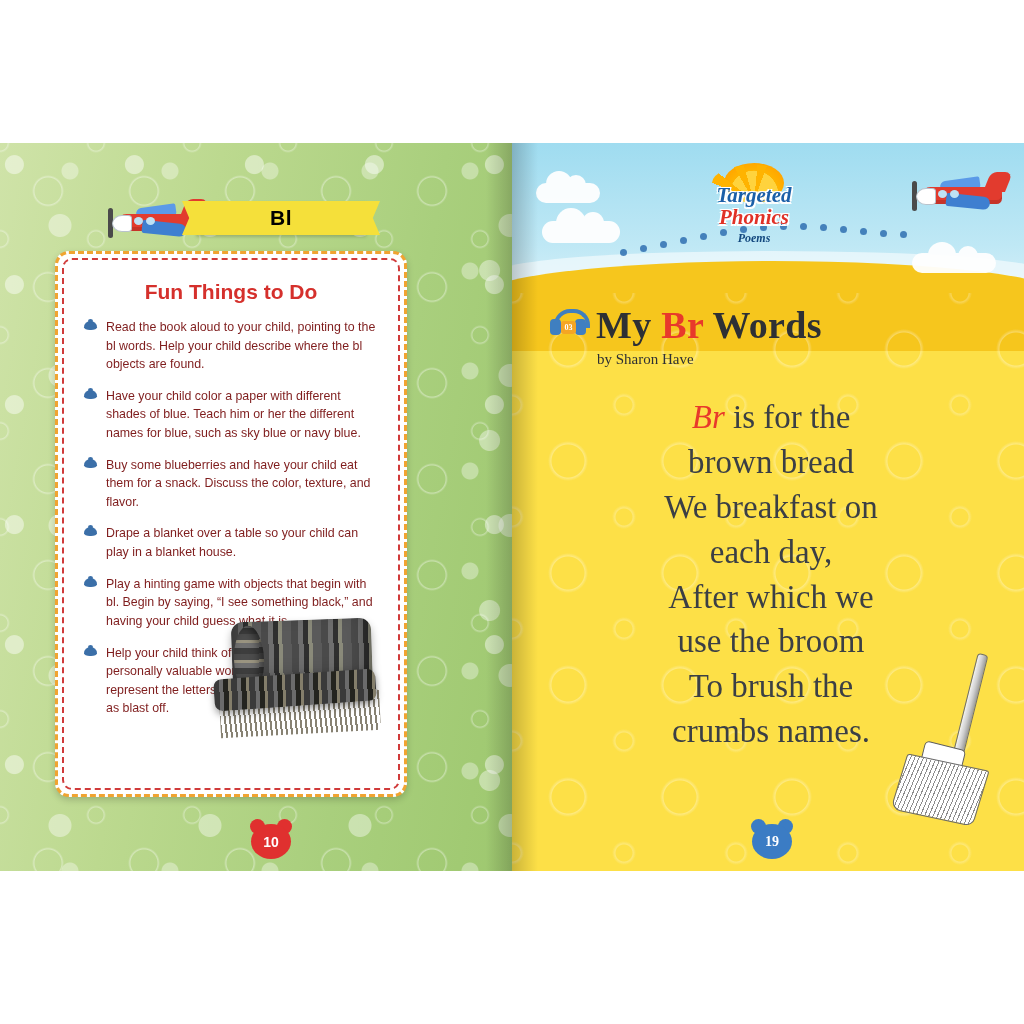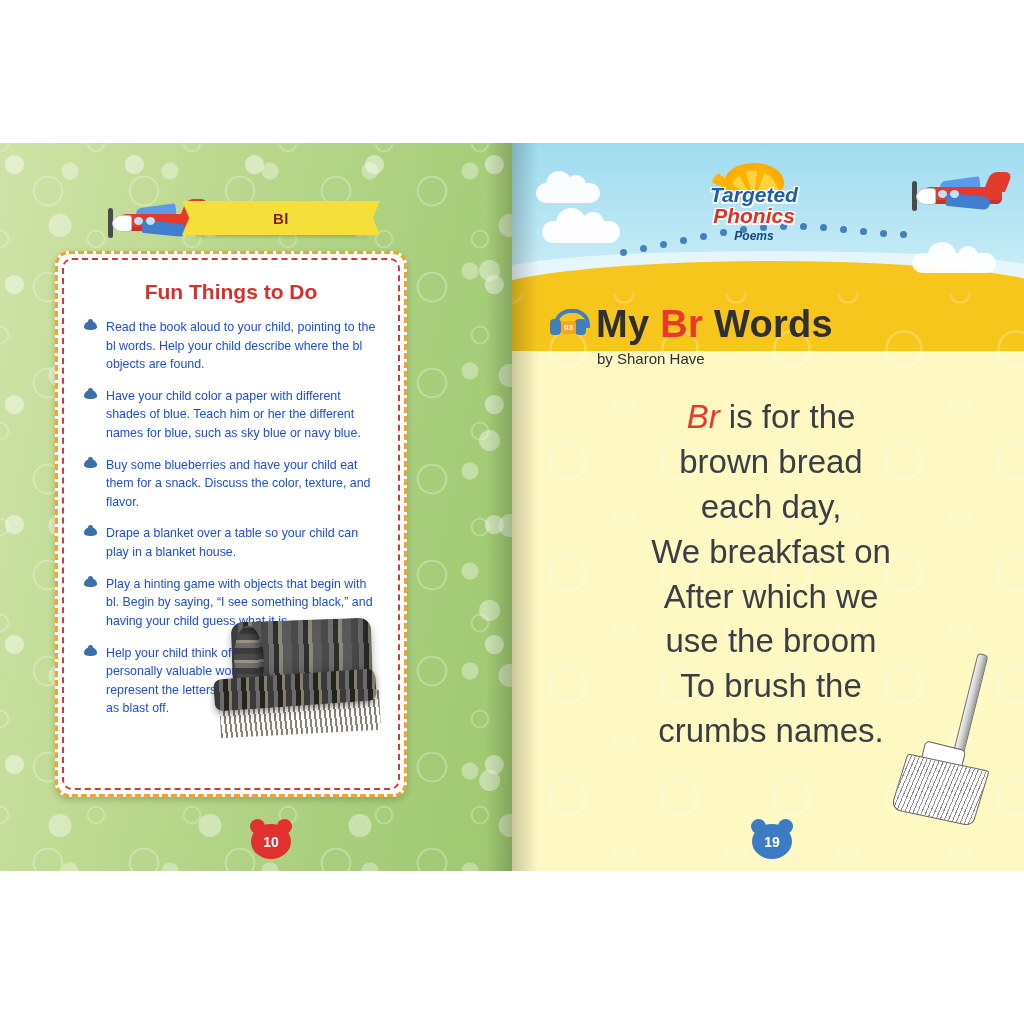--- a/index.html
+++ b/index.html
@@ -146,22 +146,22 @@
   }
   .banner:before { left: -14px; clip-path: polygon(0 0, 100% 0, 100% 100%, 0 100%, 45% 50%); }
   .banner:after  { right: -14px; clip-path: polygon(0 0, 100% 0, 55% 50%, 100% 100%, 0 100%); }
   .banner .banner-text {
     position: absolute;
     inset: 0;
     display: flex;
     align-items: center;
     justify-content: center;
     font-weight: bold;
-    font-size: 15px;
-    color: #7f1d1d;
+    font-size: 21px;
+    color: #000000;
     letter-spacing: .5px;
   }
 
   
   .activity-card {
     position: absolute;
     left: 55px;
     top: 108px;
     width: 352px;
     height: 546px;
@@ -190,21 +190,21 @@
     list-style: none;
     margin: 0;
     padding: 0 28px 0 26px;
   }
   .tips li {
     position: relative;
     padding-left: 22px;
     margin-bottom: 13px;
     font-size: 12.4px;
     line-height: 1.5;
-    color: #1d4ed8;
+    color: #7f1d1d;
   }
   .tips li .bullet {
     position: absolute;
     left: 0;
     top: 3px;
     width: 13px;
     height: 9px;
     background: #3b6fa8;
     border-radius: 50% 50% 45% 45% / 70% 70% 30% 30%;
   }
@@ -298,22 +298,23 @@
   .bear.red .ear, .bear.red .head { background: #e0302f; }
   .bear.blue .ear, .bear.blue .head { background: #3b7cc4; }
   #bear-left { left: 249px; top: 678px; }
   #bear-right { left: 238px; top: 678px; }
 
   
   .page-right {
     position: relative;
     width: 512px;
     height: 728px;
-    background: #fef9c3;
+    background: #fde047;
     overflow: hidden;
+    font-family: Liberation Serif, serif;
   }
   .page-right:before {
     content: "";
     position: absolute;
     left: 0; top: 0;
     width: 26px; height: 100%;
     background: linear-gradient(to left, rgba(0,0,0,0) 0%, rgba(0,0,0,0.2) 100%);
     z-index: 30;
   }
   .sky {
@@ -659,22 +660,22 @@
         <div class="cup r"></div>
         <div class="num">03</div>
       </div>
       <h1 class="poem-title"><span>My </span><span class="br">Br</span><span> Words</span></h1>
       <div class="poem-author">by Sharon Have</div>
     </div>
 
     <div class="poem-body">
       <span class="line"><span class="br">Br</span><span> is for the</span></span>
       <span class="line">brown bread</span>
+      <span class="line">We breakfast on</span>
       <span class="line">each day,</span>
-      <span class="line">We breakfast on</span>
       <span class="line">After which we</span>
       <span class="line">use the broom</span>
       <span class="line">To brush the</span>
       <span class="line">crumbs names.</span>
     </div>
 
     <div class="broom">
       <div class="handle"></div>
       <div class="collar"></div>
       <div class="bristles"></div>

